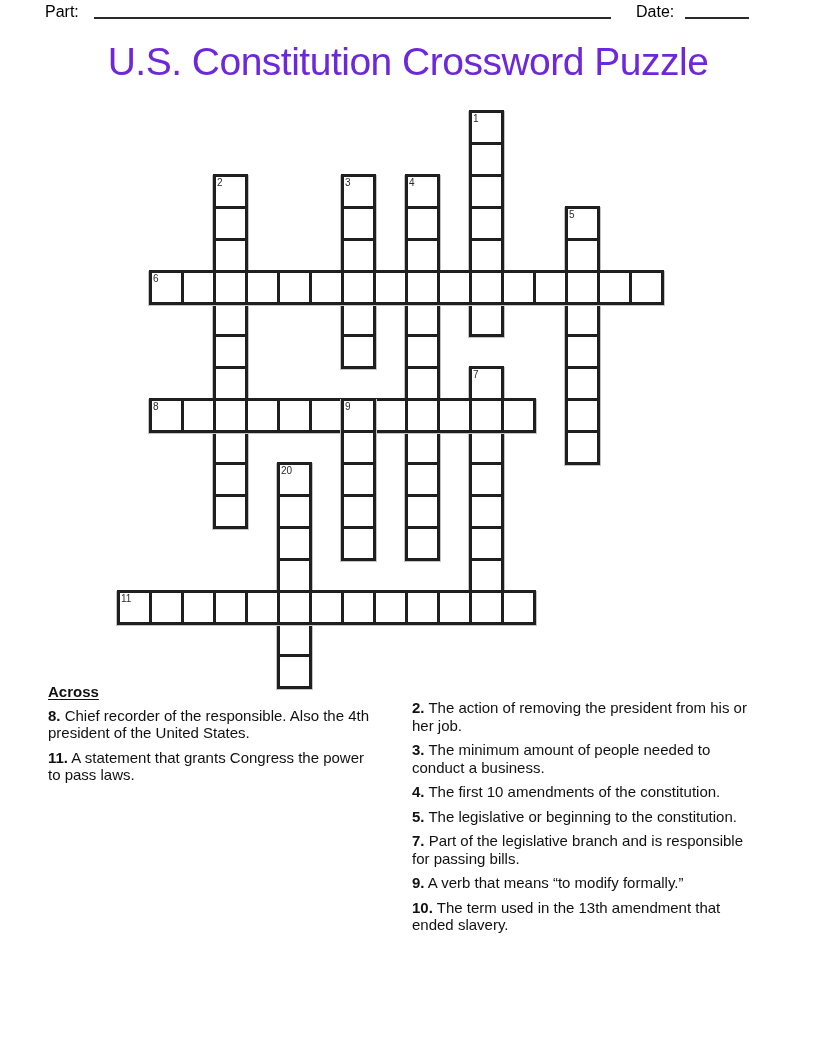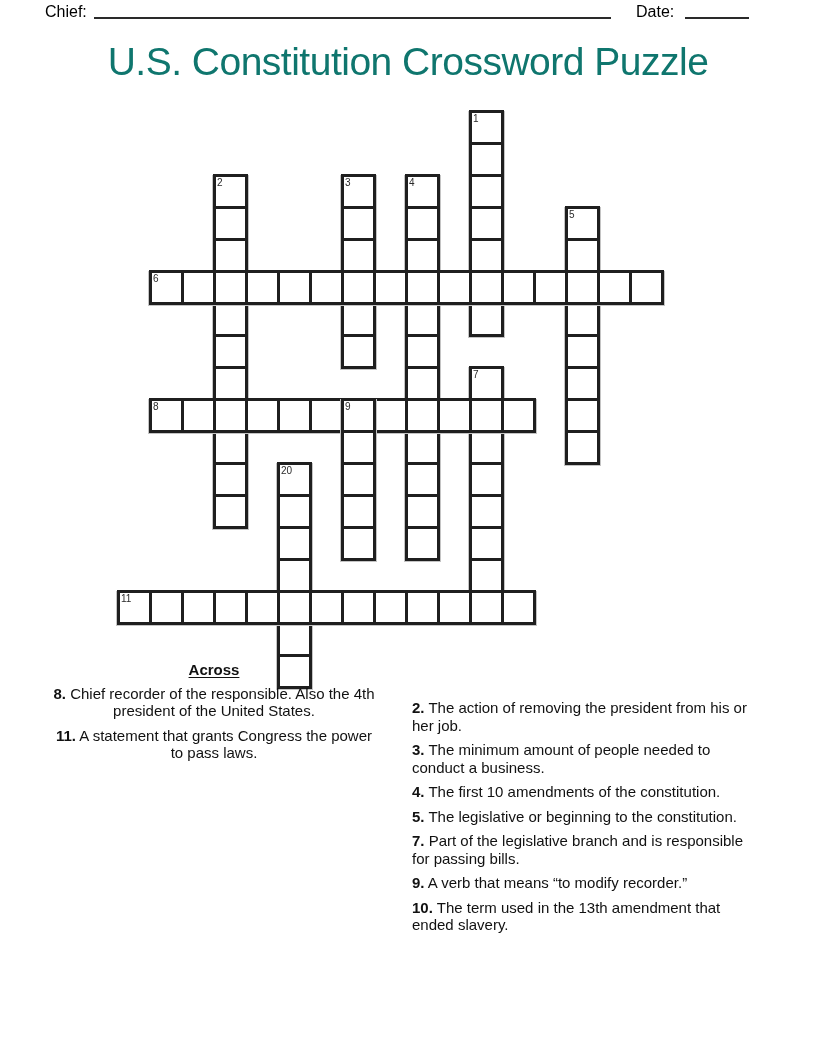--- a/index.html
+++ b/index.html
@@ -7,21 +7,21 @@
   body { font-family: "Liberation Sans", sans-serif; color: #111; }
   .page {
     position: relative; width: 816px; height: 1056px;
     background: #fff; overflow: hidden;
   }
   .hdr-label { position: absolute; font-size: 16px; color: #000; }
   .blank-line { position: absolute; height: 17px; border-bottom: 2px solid #2a2a2a; }
   .title {
     position: absolute; top: 40px; left: 0; width: 100%;
     text-align: center; font-size: 39px; font-weight: 500;
-    letter-spacing: -0.5px; color: #0f766e;
+    letter-spacing: -0.5px; color: #6d28d9;
   }
   
   .grid-layer { position: absolute; left: 0; top: 0; width: 816px; height: 1056px; }
   .cell {
     position: absolute; width: 33px; height: 33px;
     background: #fff; border: 2px solid #1f1f1f;
   }
   .wordbox {
     position: absolute; border: 3px solid #1f1f1f;
     background: transparent; pointer-events: none;
@@ -39,21 +39,21 @@
   }
   .clue { margin-bottom: 7px; }
   .clue b { font-weight: 700; }
   .down-block { margin-top: 2px; }
 </style>
 </head>
 <body>
 
 <div class="page">
 
-  <span class="hdr-label" style="left:45px; top:3px;">Chief:</span>
+  <span class="hdr-label" style="left:45px; top:3px;">Part:</span>
   <div class="blank-line" style="left:94px; top:2px; width:517px;"></div>
   <span class="hdr-label" style="left:636px; top:3px;">Date:</span>
   <div class="blank-line" style="left:685px; top:2px; width:64px;"></div>
 
   <div class="title">U.S. Constitution Crossword Puzzle</div>
 
   <div class="grid-layer" id="grid">
       <div class="cell" style="left: 470px; top: 111px;"></div>
       <div class="cell" style="left: 470px; top: 143px;"></div>
       <div class="cell" style="left: 470px; top: 175px;"></div>
@@ -165,35 +165,35 @@
       <div class="cell" style="left: 310px; top: 591px;"></div>
       <div class="cell" style="left: 342px; top: 591px;"></div>
       <div class="cell" style="left: 374px; top: 591px;"></div>
       <div class="cell" style="left: 406px; top: 591px;"></div>
       <div class="cell" style="left: 438px; top: 591px;"></div>
       <div class="cell" style="left: 502px; top: 591px;"></div>
       <div class="wordbox" style="left: 117px; top: 590px; width: 419px; height: 35px;"></div>
       <div class="cellnum" style="left: 121px; top: 594px;">11</div>
     </div>
 
-  <div class="clue-col" style="left:48px; top:661px; width:332px;text-align:center;">
+  <div class="clue-col" style="left:48px; top:683px; width:332px;">
     <div class="clue-heading">Across</div>
     <div id="across-list">
         <div class="clue"><b>8.</b><span> Chief recorder of the responsible. Also the 4th president of the United States.</span></div>
         <div class="clue"><b>11.</b><span> A statement that grants Congress the power to pass laws.</span></div>
       </div>
     <div class="down-block">
     </div>
   </div>
 
   <div class="clue-col" style="left:412px; top:699px; width:338px;">
     <div id="down-list-right">
         <div class="clue"><b>2.</b><span> The action of removing the president from his or her job.</span></div>
         <div class="clue"><b>3.</b><span> The minimum amount of people needed to conduct a business.</span></div>
         <div class="clue"><b>4.</b><span> The first 10 amendments of the constitution.</span></div>
         <div class="clue"><b>5.</b><span> The legislative or beginning to the constitution.</span></div>
         <div class="clue"><b>7.</b><span> Part of the legislative branch and is responsible for passing bills.</span></div>
-        <div class="clue"><b>9.</b><span> A verb that means “to modify recorder.”</span></div>
+        <div class="clue"><b>9.</b><span> A verb that means “to modify formally.”</span></div>
         <div class="clue"><b>10.</b><span> The term used in the 13th amendment that ended slavery.</span></div>
       </div>
   </div>
 
 </div>
 
 </body></html>

